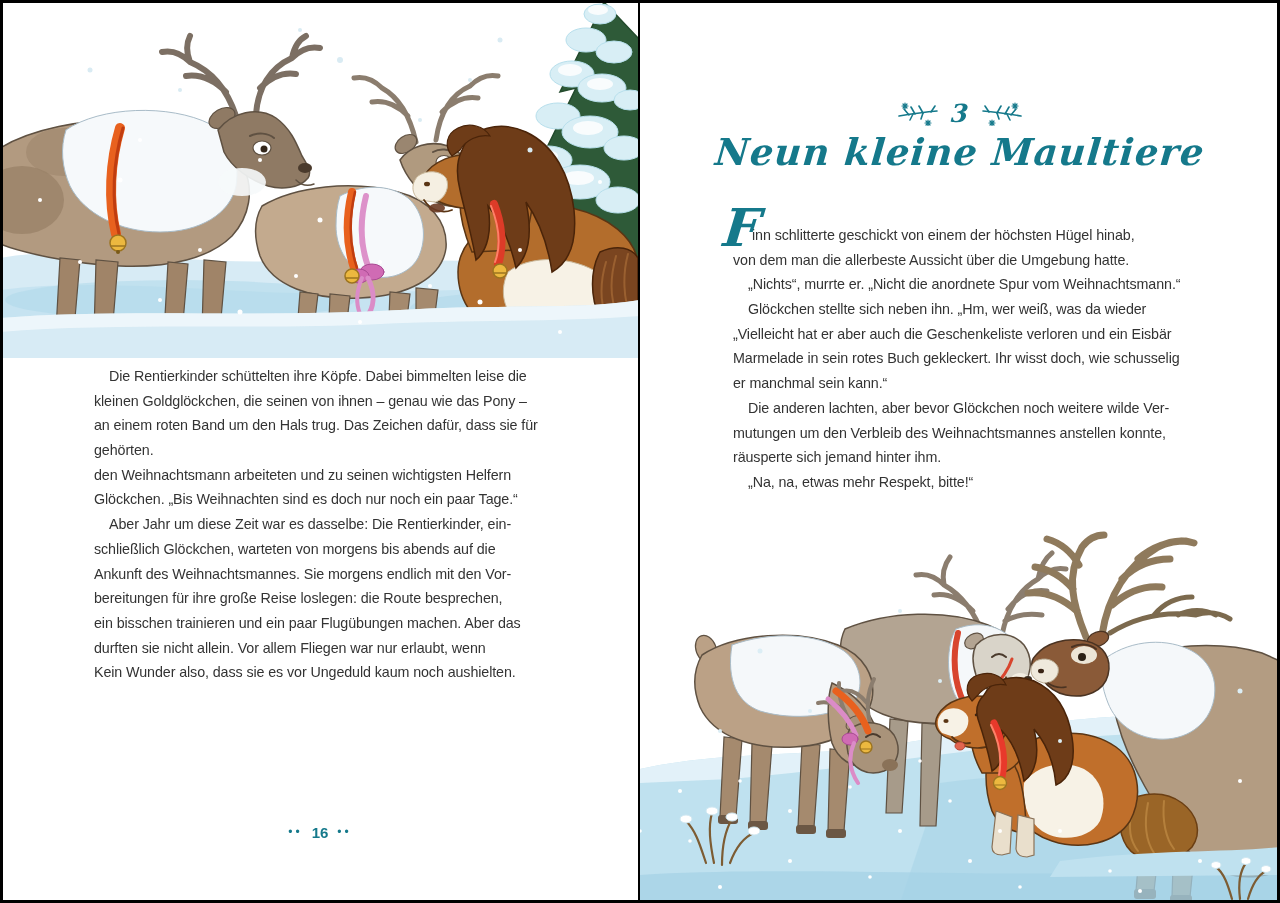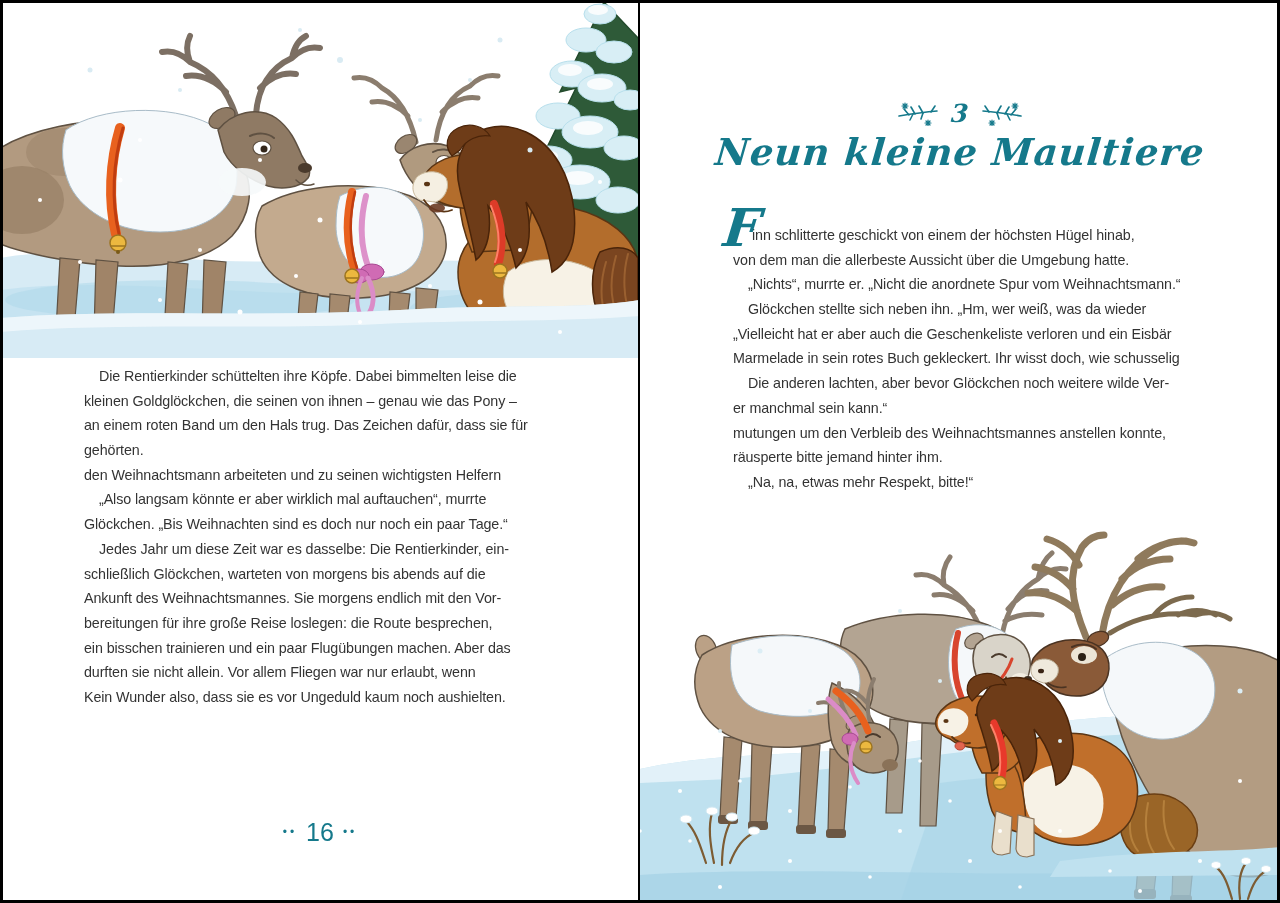--- a/index.html
+++ b/index.html
@@ -14,21 +14,21 @@
   .page.left{left:0;width:640px;}
   .page.right{left:640px;width:640px;}
   .illus{position:absolute;left:0;top:0;}
   .text-block{
     position:absolute;color:#333;font-size:14.3px;letter-spacing:-0.1px;
     line-height:24.7px;white-space:nowrap;
   }
   .text-block .line{height:24.7px;}
   .text-block .line.ind{padding-left:15px;}
   .text-block .line.dc{padding-left:19px;}
-  .left-text{left:84px;top:364px;width:494px;}
+  .left-text{left:94px;top:364px;width:494px;}
   .right-text{left:93px;top:223px;width:466px;}
   .dropcap{
     position:absolute;left:84px;top:202px;z-index:5;
     font-family:"DejaVu Serif",serif;font-style:italic;font-weight:bold;
     font-size:52px;line-height:52px;color:#15798b;transform:skewX(-6deg);
   }
   .chapter-head{
     position:absolute;left:0;top:97px;width:640px;height:32px;
     display:flex;align-items:center;justify-content:center;gap:12px;color:#15798b;
   }
@@ -39,21 +39,21 @@
   .title{
     position:absolute;left:0;top:128px;width:640px;margin:0;text-align:center;
     font-family:"DejaVu Serif",serif;font-style:italic;font-weight:bold;
     font-size:37px;line-height:48px;color:#15798b;transform:skewX(-5deg);
     letter-spacing:1px;
   }
   .pagenum{
     position:absolute;left:0;top:819px;width:640px;height:26px;
     display:flex;align-items:center;justify-content:center;gap:9px;color:#15798b;
   }
-  .pagenum .num{font-weight:normal;font-size:25px;font-family:"Liberation Sans",sans-serif;}
+  .pagenum .num{font-weight:bold;font-size:15px;font-family:"Liberation Sans",sans-serif;}
   .pagenum .dots{font-size:12px;letter-spacing:3px;line-height:12px;}
 </style>
 </head>
 <body>
 
 <div class="book">
 
   <section class="page left">
 
     <svg class="illus" width="640" height="358" viewBox="0 0 640 358">
@@ -224,23 +224,22 @@
           <circle cx="470" cy="80" r="2"></circle>
       </g>
     </svg>
 
     <div class="text-block left-text">
         <div class="line ind">Die Rentierkinder schüttelten ihre Köpfe. Dabei bimmelten leise die</div>
         <div class="line">kleinen Goldglöckchen, die seinen von ihnen – genau wie das Pony –</div>
         <div class="line">an einem roten Band um den Hals trug. Das Zeichen dafür, dass sie für</div>
         <div class="line">gehörten.</div>
         <div class="line">den Weihnachtsmann arbeiteten und zu seinen wichtigsten Helfern</div>
-        <div class="line ind">„Also langsam könnte er aber wirklich mal auftauchen“, murrte</div>
         <div class="line">Glöckchen. „Bis Weihnachten sind es doch nur noch ein paar Tage.“</div>
-        <div class="line ind">Jedes Jahr um diese Zeit war es dasselbe: Die Rentierkinder, ein-</div>
+        <div class="line ind">Aber Jahr um diese Zeit war es dasselbe: Die Rentierkinder, ein-</div>
         <div class="line">schließlich Glöckchen, warteten von morgens bis abends auf die</div>
         <div class="line">Ankunft des Weihnachtsmannes. Sie morgens endlich mit den Vor-</div>
         <div class="line">bereitungen für ihre große Reise loslegen: die Route besprechen,</div>
         <div class="line">ein bisschen trainieren und ein paar Flugübungen machen. Aber das</div>
         <div class="line">durften sie nicht allein. Vor allem Fliegen war nur erlaubt, wenn</div>
         <div class="line">Kein Wunder also, dass sie es vor Ungeduld kaum noch aushielten.</div>
       </div>
 
     <div class="pagenum">
       <span class="dots">••</span>
@@ -291,24 +290,24 @@
 
     <span class="dropcap">F</span>
 
     <div class="text-block right-text">
         <div class="line dc">inn schlitterte geschickt von einem der höchsten Hügel hinab,</div>
         <div class="line">von dem man die allerbeste Aussicht über die Umgebung hatte.</div>
         <div class="line ind">„Nichts“, murrte er. „Nicht die anordnete Spur vom Weihnachtsmann.“</div>
         <div class="line ind">Glöckchen stellte sich neben ihn. „Hm, wer weiß, was da wieder</div>
         <div class="line">„Vielleicht hat er aber auch die Geschenkeliste verloren und ein Eisbär</div>
         <div class="line">Marmelade in sein rotes Buch gekleckert. Ihr wisst doch, wie schusselig</div>
+        <div class="line">er manchmal sein kann.“</div>
         <div class="line ind">Die anderen lachten, aber bevor Glöckchen noch weitere wilde Ver-</div>
-        <div class="line">er manchmal sein kann.“</div>
         <div class="line">mutungen um den Verbleib des Weihnachtsmannes anstellen konnte,</div>
-        <div class="line">räusperte bitte jemand hinter ihm.</div>
+        <div class="line">räusperte sich jemand hinter ihm.</div>
         <div class="line ind">„Na, na, etwas mehr Respekt, bitte!“</div>
       </div>
 
     <svg class="illus" style="top:531px" width="640" height="372" viewBox="0 0 640 372">
 
       <path d="M0,238 C80,220 170,226 250,214 C340,200 430,186 510,184 C560,183 605,190 640,198 L640,372 L0,372 Z" fill="#bfe1ef"></path>
       <path d="M0,238 C80,220 170,226 250,214 C340,200 430,186 510,184 C560,183 605,190 640,198 L640,208 C560,200 480,200 390,212 C300,224 180,240 90,248 L0,252 Z" fill="#e6f3f9" opacity="0.9"></path>
       <path d="M300,252 C420,236 550,242 640,230 L640,372 L260,372 Z" fill="#a9d4e6" opacity="0.6"></path>
 
       <g stroke-linecap="round">

